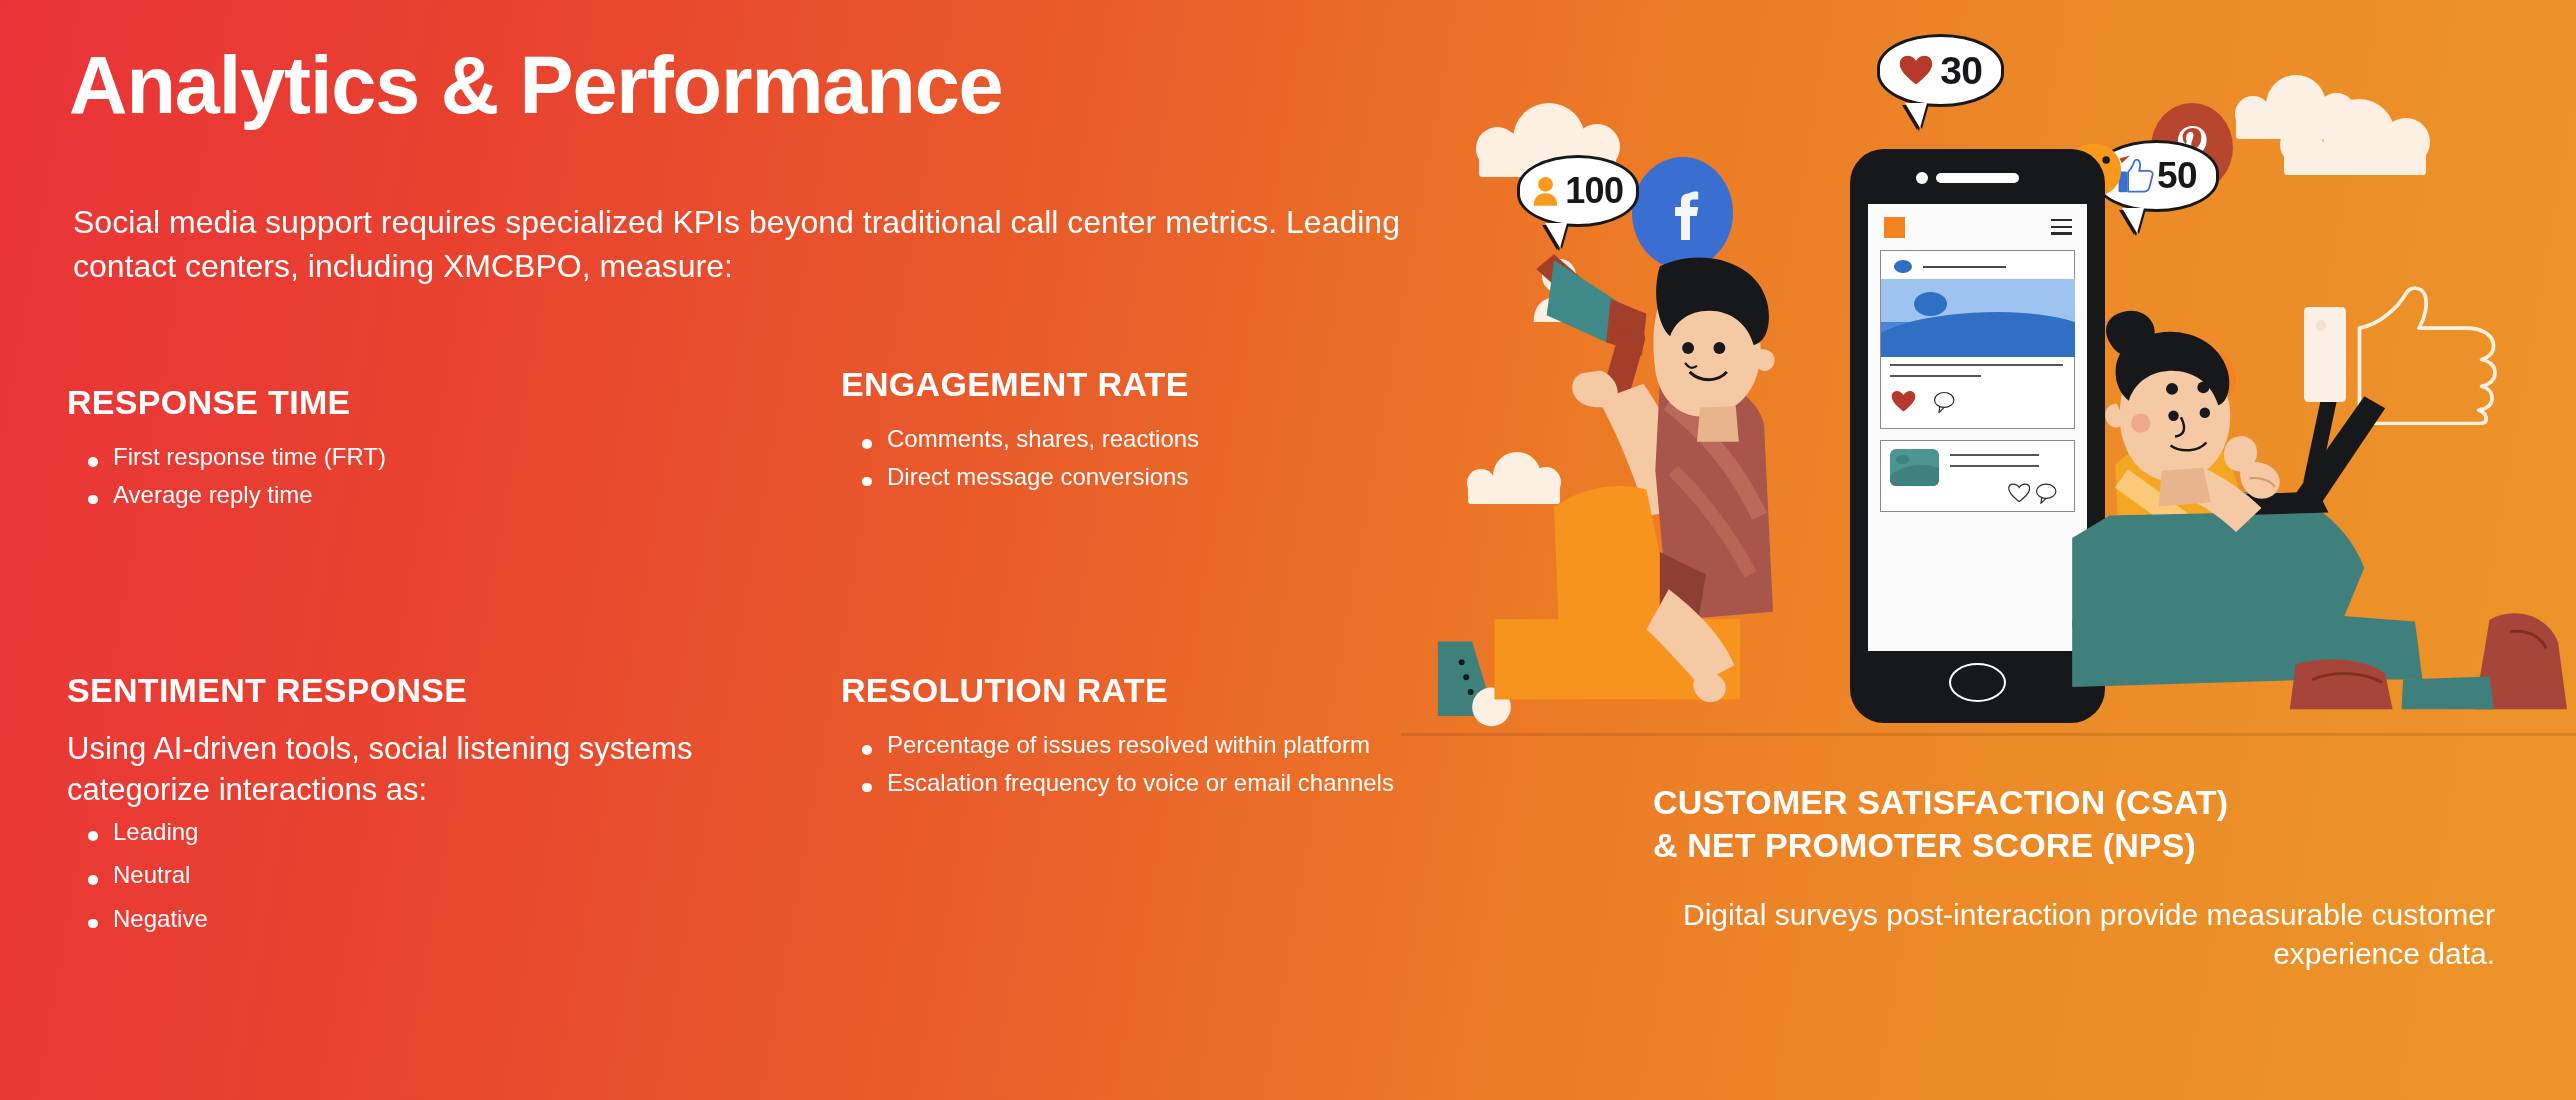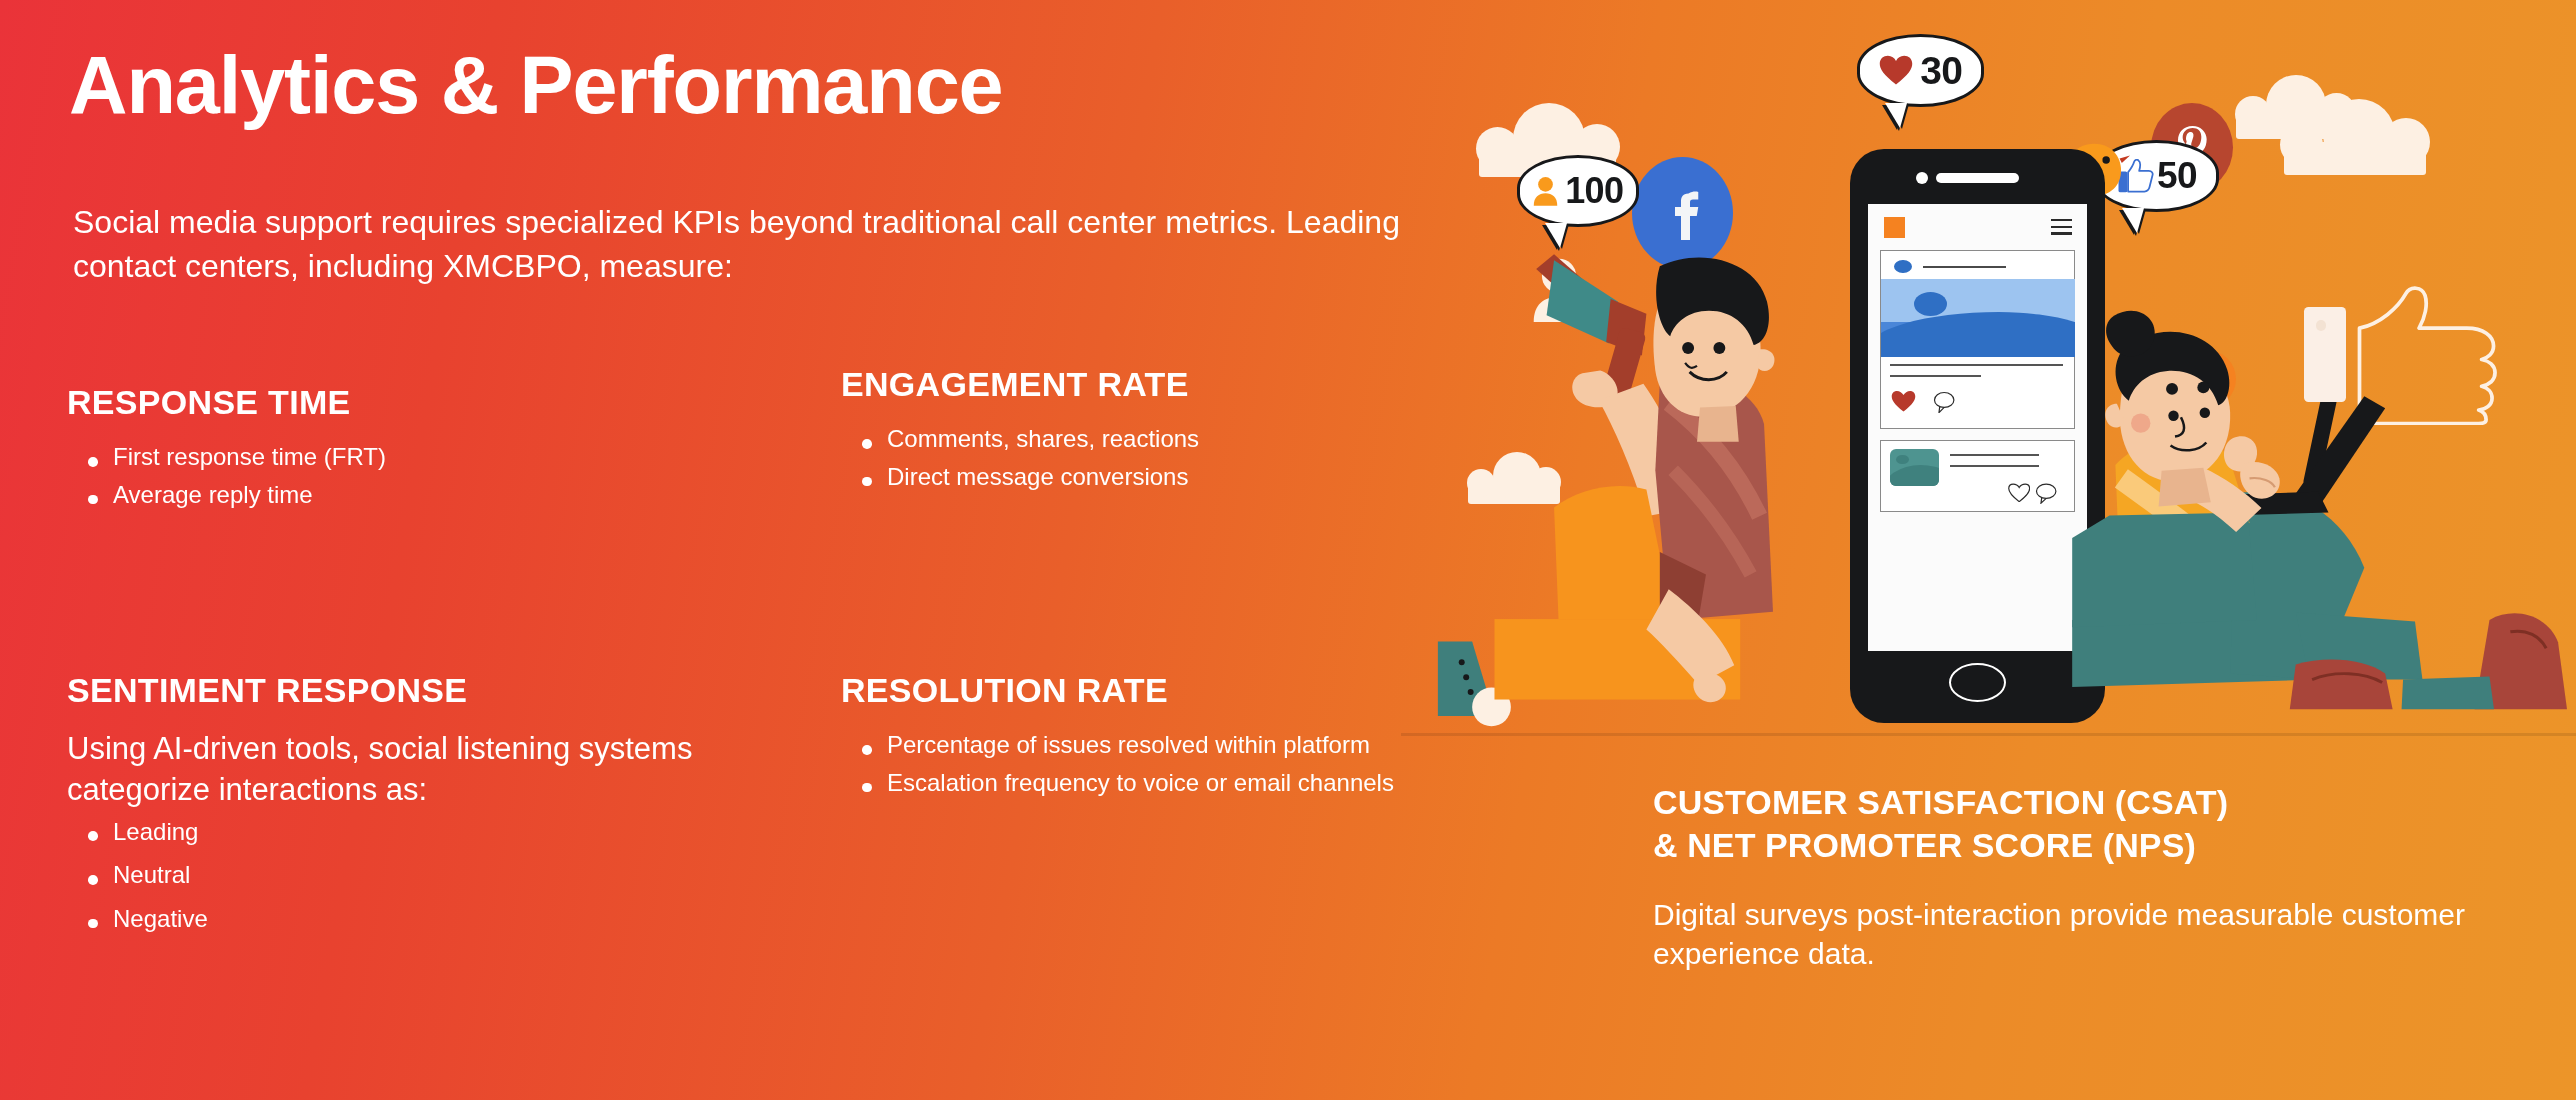--- a/index.html
+++ b/index.html
@@ -95,21 +95,21 @@
     border-radius:50%/46%;
     display:flex; align-items:center; justify-content:center;
     color:#17181A; font-weight:bold;
   }
   .bubble .tail {
     position:absolute; width:0; height:0;
     border-left:15px solid transparent; border-right:7.5px solid transparent;
     border-top:25px solid #fff; bottom:-24px; left:25px;
     filter:drop-shadow(-2.2px 2.2px 0 #17181A) drop-shadow(2.2px 1.5px 0 #17181A);
   }
-  #bubble-hearts { left:456px; top:34px;  width:127px; height:73px; font-size:39px; gap:7.5px; }
+  #bubble-hearts { left:476px; top:34px;  width:127px; height:73px; font-size:39px; gap:7.5px; }
   #bubble-users  { left:116px; top:158px; width:122px; height:72px; font-size:36px; gap:7.5px; top:155px; }
   #bubble-likes  { left:693px; top:140px; width:125px; height:72px; font-size:37px; gap:2px; }
 
   .bubble .count { letter-spacing:-0.7px; }
 
   
   #bird { position:absolute; left:647px; top:136px; width:82px; height:69px; }
 
   
   #phone {
@@ -158,21 +158,21 @@
   
   #char-left  { position:absolute; left:22.4px;  top:224px; width:417px; height:537px; }
   #char-right { position:absolute; left:671px; top:292px; width:522px; height:468px; }
 
   
   #ground { position:absolute; left:0; top:733px; width:1175px; height:3px; background:rgba(0,0,0,0.10); }
 
   
   #csat-block { position:absolute; left:1653px; top:781px; width:842px; }
   #csat-head { font-size:34px; font-weight:bold; line-height:1.26; letter-spacing:0.1px; }
-  #csat-body { margin-top:28px; font-size:30px; line-height:1.32; }
+  #csat-body { margin-top:28px; font-size:30px; line-height:1.32;text-align:right; }
 </style>
 </head>
 <body>
 
 <div id="text-panel">
 
   <h1 id="page-title">Analytics &amp; Performance</h1>
 
   <p id="intro">Social media support requires specialized KPIs beyond traditional call center metrics. Leading contact centers, including XMCBPO, measure:</p>
 

